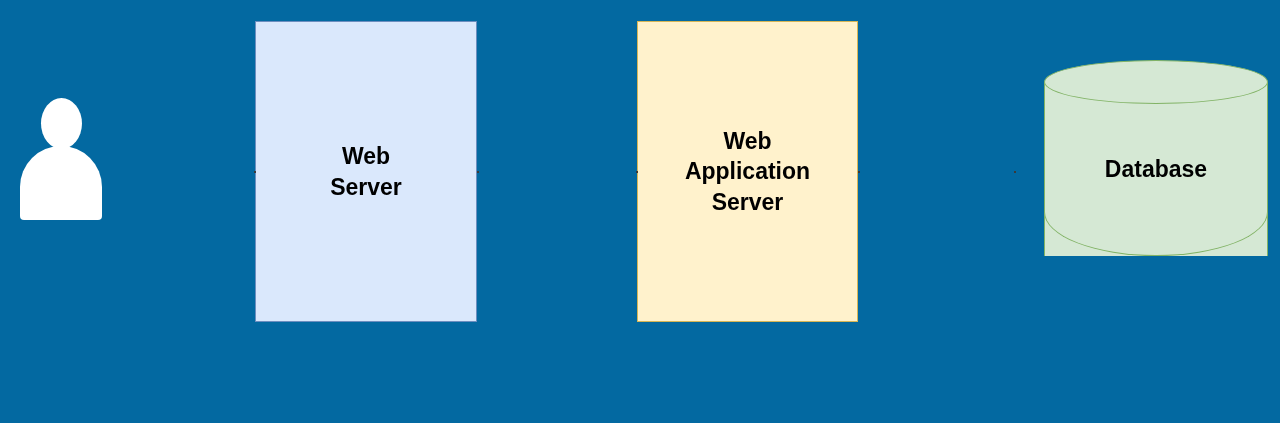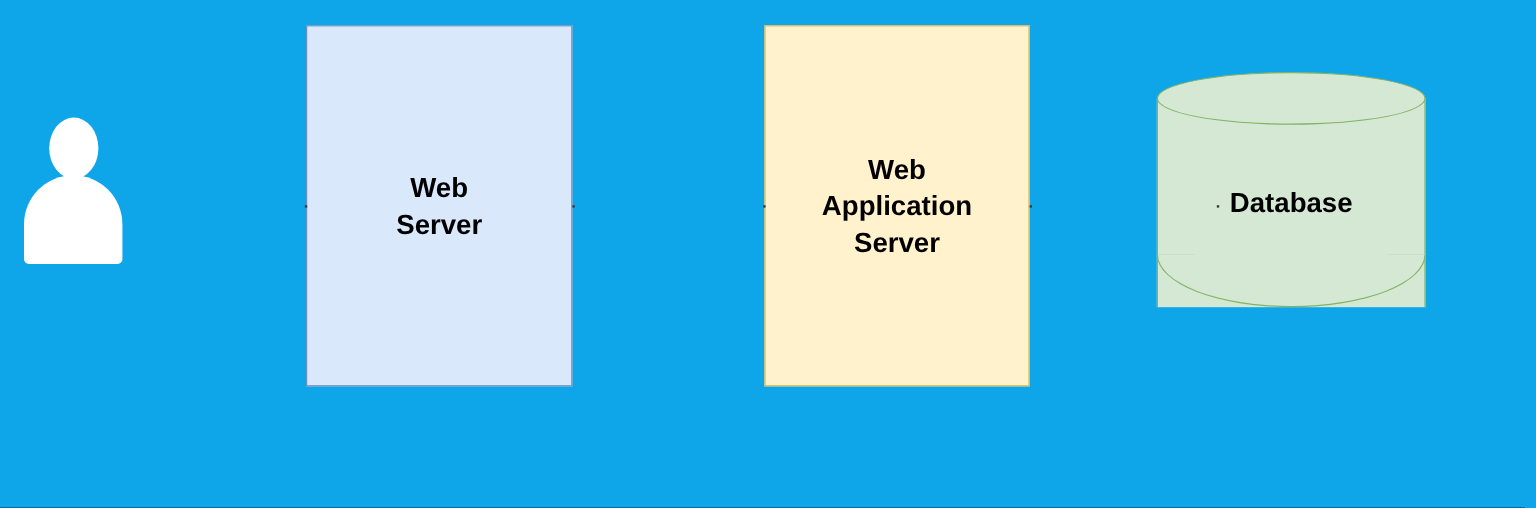--- a/index.html
+++ b/index.html
@@ -142,39 +142,39 @@
   .anchor-dot {
     position: absolute;
     width: 2px;
     height: 2px;
     background: #3a3a3a;
   }
 </style>
 </head>
 <body style="background: rgb(0, 0, 0);">
 
-<div id="canvas" style="background: #0ea5e9;">
+<div id="canvas" style="background: #0369a1;">
 
   <div class="actor" style="left: 20px; top: 98px; width: 84px; height: 122px;">
     <div class="actor-head" style="background: rgb(255, 255, 255);"></div>
     <div class="actor-body" style="background: rgb(255, 255, 255);"></div>
   </div>
 
   <div id="web-server-node" class="node-box" style="left: 255px; top: 21px; width: 222px; height: 301px; background: rgb(218, 232, 252); border-color: rgb(108, 142, 191);">
     <div class="node-label" style="font-size: 23px;">Web
 Server</div>
   </div>
 
   <div id="web-app-server-node" class="node-box" style="left: 637px; top: 21px; width: 221px; height: 301px; background: rgb(255, 242, 204); border-color: rgb(214, 182, 86);">
     <div class="node-label" style="font-size: 23px;">Web
 Application
 Server</div>
   </div>
 
-  <div class="cylinder" id="database-node" style="left: 964px; top: 60px; width: 224px; height: 218px;">
+  <div class="cylinder" id="database-node" style="left: 1044px; top: 60px; width: 224px; height: 218px;">
     <div class="cyl-body" style="background: rgb(213, 232, 212); border-left-color: rgb(130, 179, 102); border-right-color: rgb(130, 179, 102);"></div>
     <div class="cyl-bottom" style="background: rgb(213, 232, 212); border-color: rgb(130, 179, 102);"></div>
     <div class="cyl-top" style="background: rgb(213, 232, 212); border-color: rgb(130, 179, 102);"></div>
     <div class="cyl-label" style="font-size: 23px;">Database</div>
   </div>
 
   <div class="anchor-dot" style="left:477px; top:171px;"></div>
   <div class="anchor-dot" style="left:636px; top:171px;"></div>
   <div class="anchor-dot" style="left:858px; top:171px;"></div>
   <div class="anchor-dot" style="left:1014px; top:171px;"></div>

